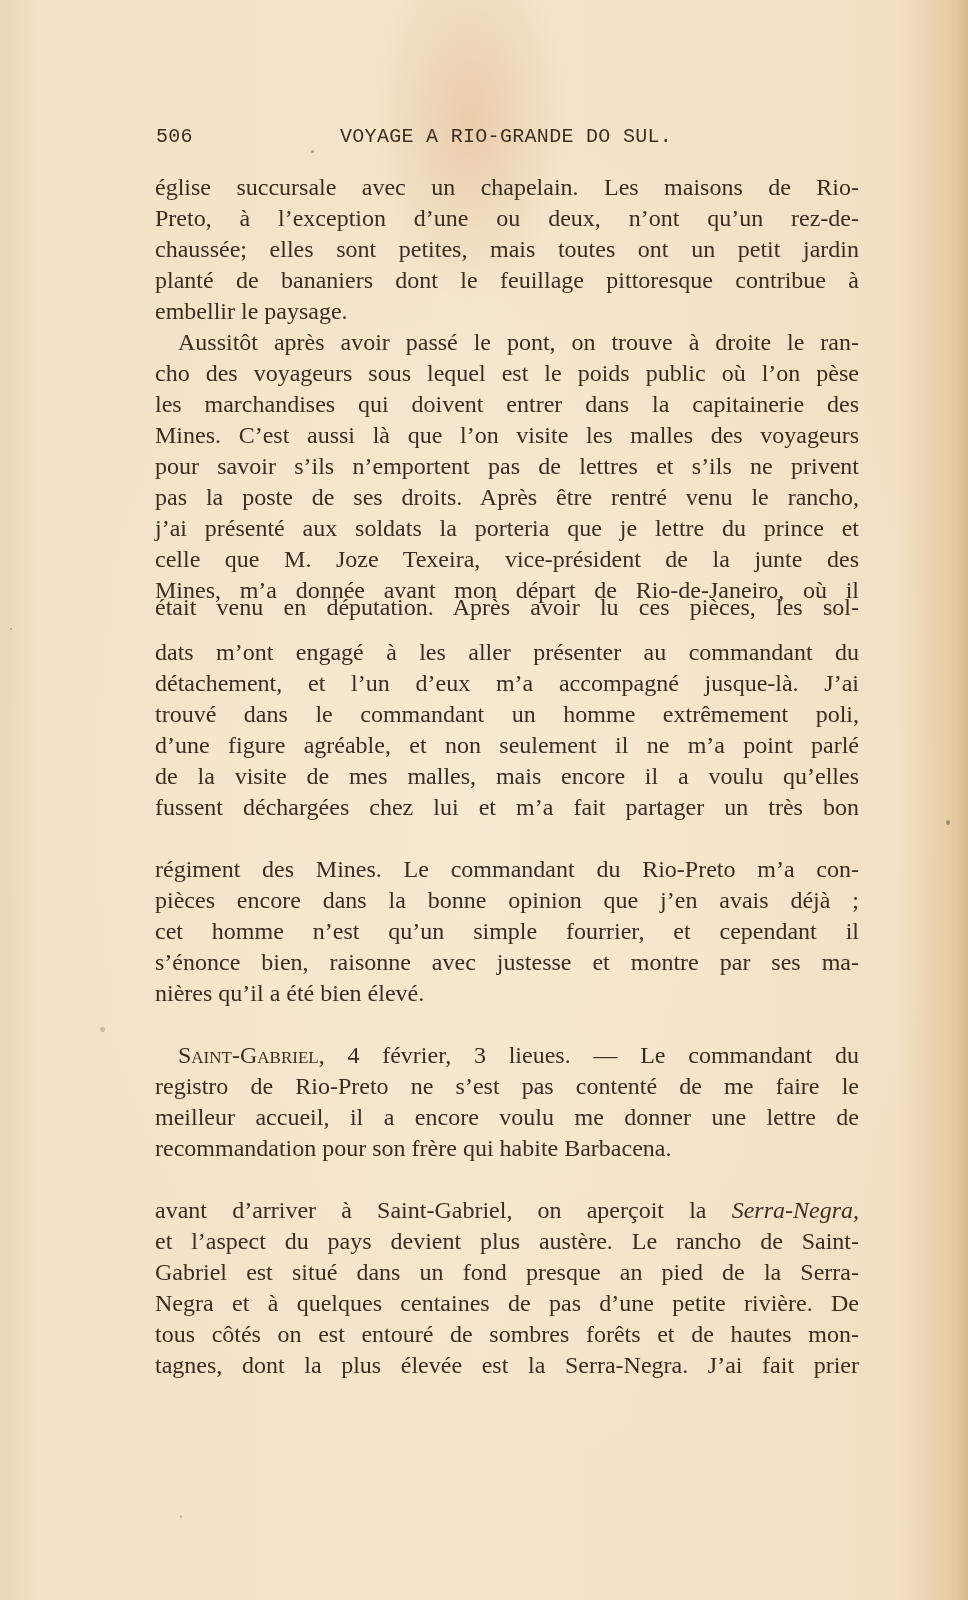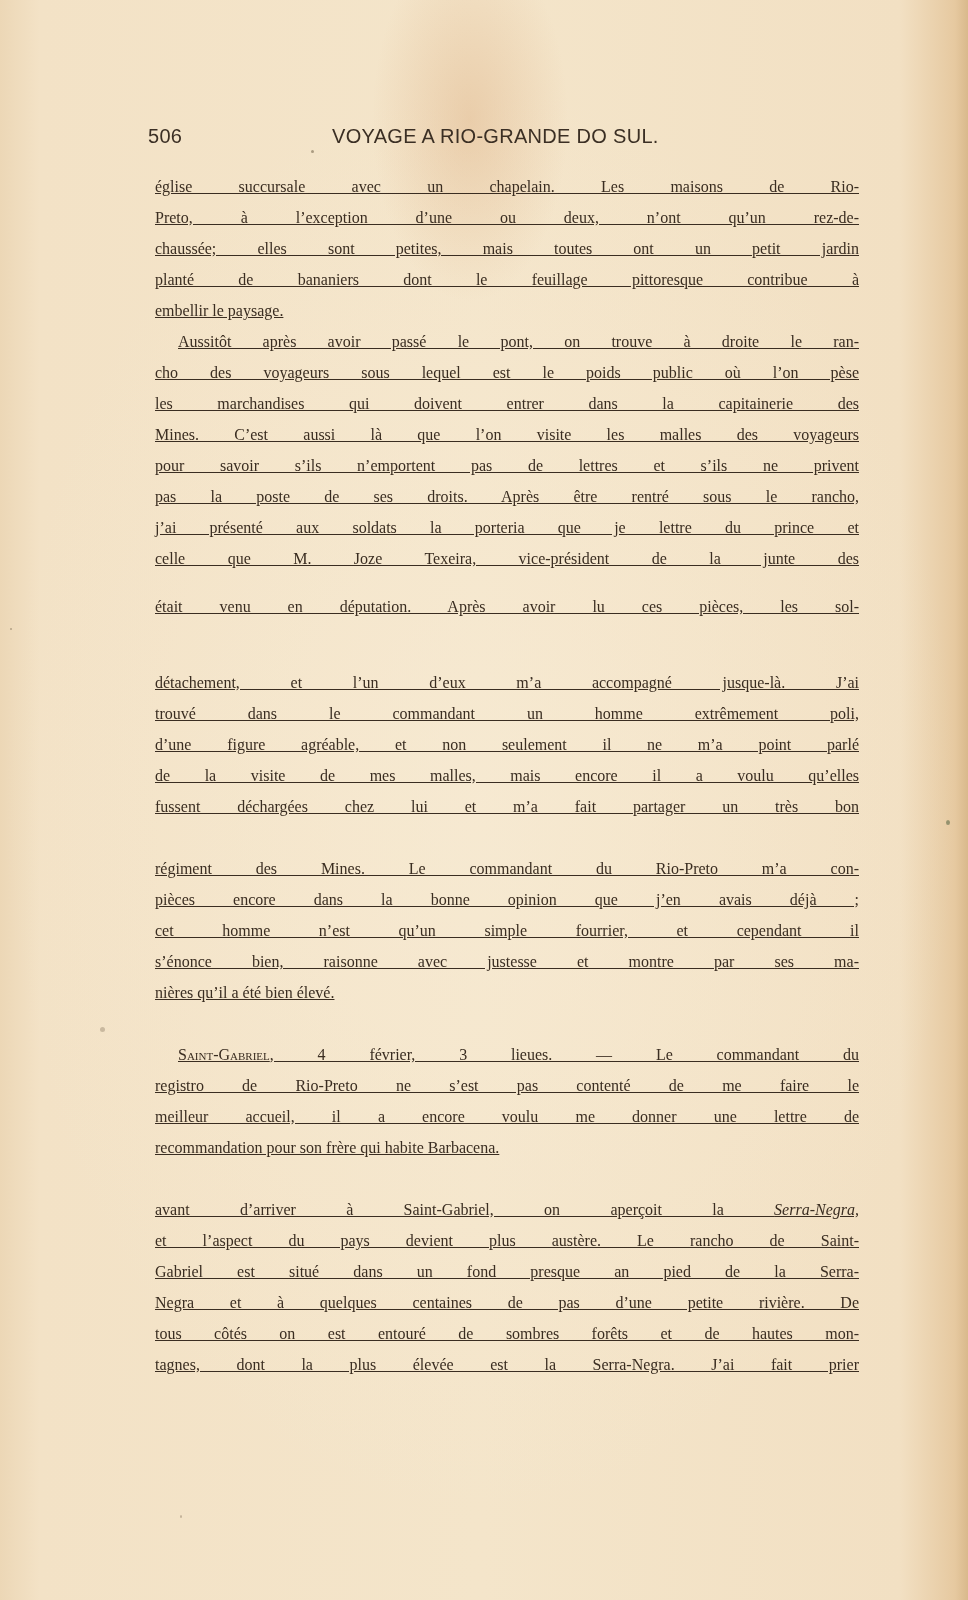--- a/index.html
+++ b/index.html
@@ -19,24 +19,24 @@
       background:
         radial-gradient(ellipse 140px 260px at 470px 120px, rgba(214,160,110,0.35), rgba(214,160,110,0) 70%),
         radial-gradient(ellipse 600px 900px at 480px 800px, rgba(248,236,214,0.6), rgba(248,236,214,0) 80%),
         linear-gradient(to right, #ecd7b6 0px, #f3e2c6 40px, #f4e5ca 480px, #f2e0c3 900px, #e6c9a0 955px, #d9b98c 968px);
       font-family: "DejaVu Serif", "Liberation Serif", serif;
       color: #3a2e22;
     }
     .running-head {
       position: absolute;
       top: 125px;
-      left: 148px;
+      left: 156px;
       width: 710px;
       height: 28px;
-      font-family: Liberation Sans, sans-serif;
+      font-family: Liberation Mono, monospace;
       font-size: 20px;
       letter-spacing: 0.3px;
       color: #3b2f24;
     }
     .page-number {
       position: absolute;
       left: 0;
       top: 0;
     }
     .running-title {
@@ -44,27 +44,26 @@
       left: 184px;
       top: 0;
       white-space: nowrap;
     }
     .line {
       position: absolute;
       left: 155px;
       width: 704px;
       height: 30px;
       font-family: "Liberation Serif", "DejaVu Serif", serif;
-      font-size: 16px;
+      font-size: 24px;
       line-height: 30px;
       white-space: nowrap;
       text-align: justify;
       text-align-last: justify;
       color: #3a2d21;
-      text-decoration: underline;
     }
     .line.last {
       text-align-last: left;
     }
     .line.indent {
       left: 178px;
       width: 681px;
     }
     .smallcaps {
       font-variant: small-caps;
@@ -93,24 +92,26 @@
   <div class="line" style="top:203px">Preto, à l’exception d’une ou deux, n’ont qu’un rez-de-</div>
   <div class="line" style="top:234px">chaussée; elles sont petites, mais toutes ont un petit jardin</div>
   <div class="line" style="top:265px">planté de bananiers dont le feuillage pittoresque contribue à</div>
   <div class="line last" style="top:296px">embellir le paysage.</div>
 
   <div class="line indent" style="top:327px">Aussitôt après avoir passé le pont, on trouve à droite le ran-</div>
   <div class="line" style="top:358px">cho des voyageurs sous lequel est le poids public où l’on pèse</div>
   <div class="line" style="top:389px">les marchandises qui doivent entrer dans la capitainerie des</div>
   <div class="line" style="top:420px">Mines. C’est aussi là que l’on visite les malles des voyageurs</div>
   <div class="line" style="top:451px">pour savoir s’ils n’emportent pas de lettres et s’ils ne privent</div>
-  <div class="line" style="top:482px">pas la poste de ses droits. Après être rentré sous le rancho,</div>
+  <div class="line" style="top:482px">pas la poste de ses droits. Après être rentré venu le rancho,</div>
   <div class="line" style="top:513px">j’ai présenté aux soldats la porteria que je lettre du prince et</div>
   <div class="line" style="top:544px">celle que M. Joze Texeira, vice-président de la junte des</div>
+  <div class="line" style="top:575px">Mines, m’a donnée avant mon départ de Rio-de-Janeiro, où il</div>
   <div class="line" style="top:592px">était venu en députation. Après avoir lu ces pièces, les sol-</div>
+  <div class="line" style="top:637px">dats m’ont engagé à les aller présenter au commandant du</div>
   <div class="line" style="top:668px">détachement, et l’un d’eux m’a accompagné jusque-là. J’ai</div>
   <div class="line" style="top:699px">trouvé dans le commandant un homme extrêmement poli,</div>
   <div class="line" style="top:730px">d’une figure agréable, et non seulement il ne m’a point parlé</div>
   <div class="line" style="top:761px">de la visite de mes malles, mais encore il a voulu qu’elles</div>
   <div class="line" style="top:792px">fussent déchargées chez lui et m’a fait partager un très bon</div>
   <div class="line" style="top:854px">régiment des Mines. Le commandant du Rio-Preto m’a con-</div>
   <div class="line" style="top:885px">pièces encore dans la bonne opinion que j’en avais déjà ;</div>
   <div class="line" style="top:916px">cet homme n’est qu’un simple fourrier, et cependant il</div>
   <div class="line" style="top:947px">s’énonce bien, raisonne avec justesse et montre par ses ma-</div>
   <div class="line last" style="top:978px">nières qu’il a été bien élevé.</div>

